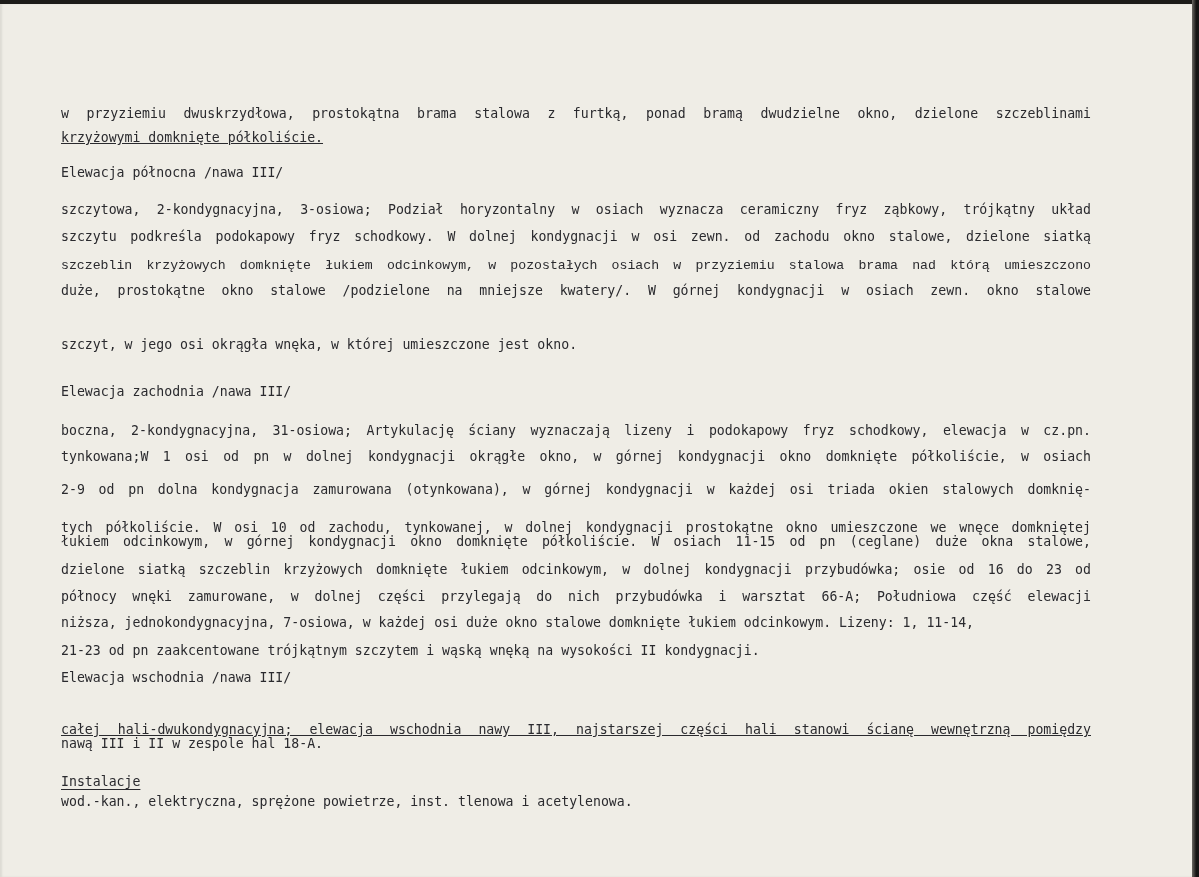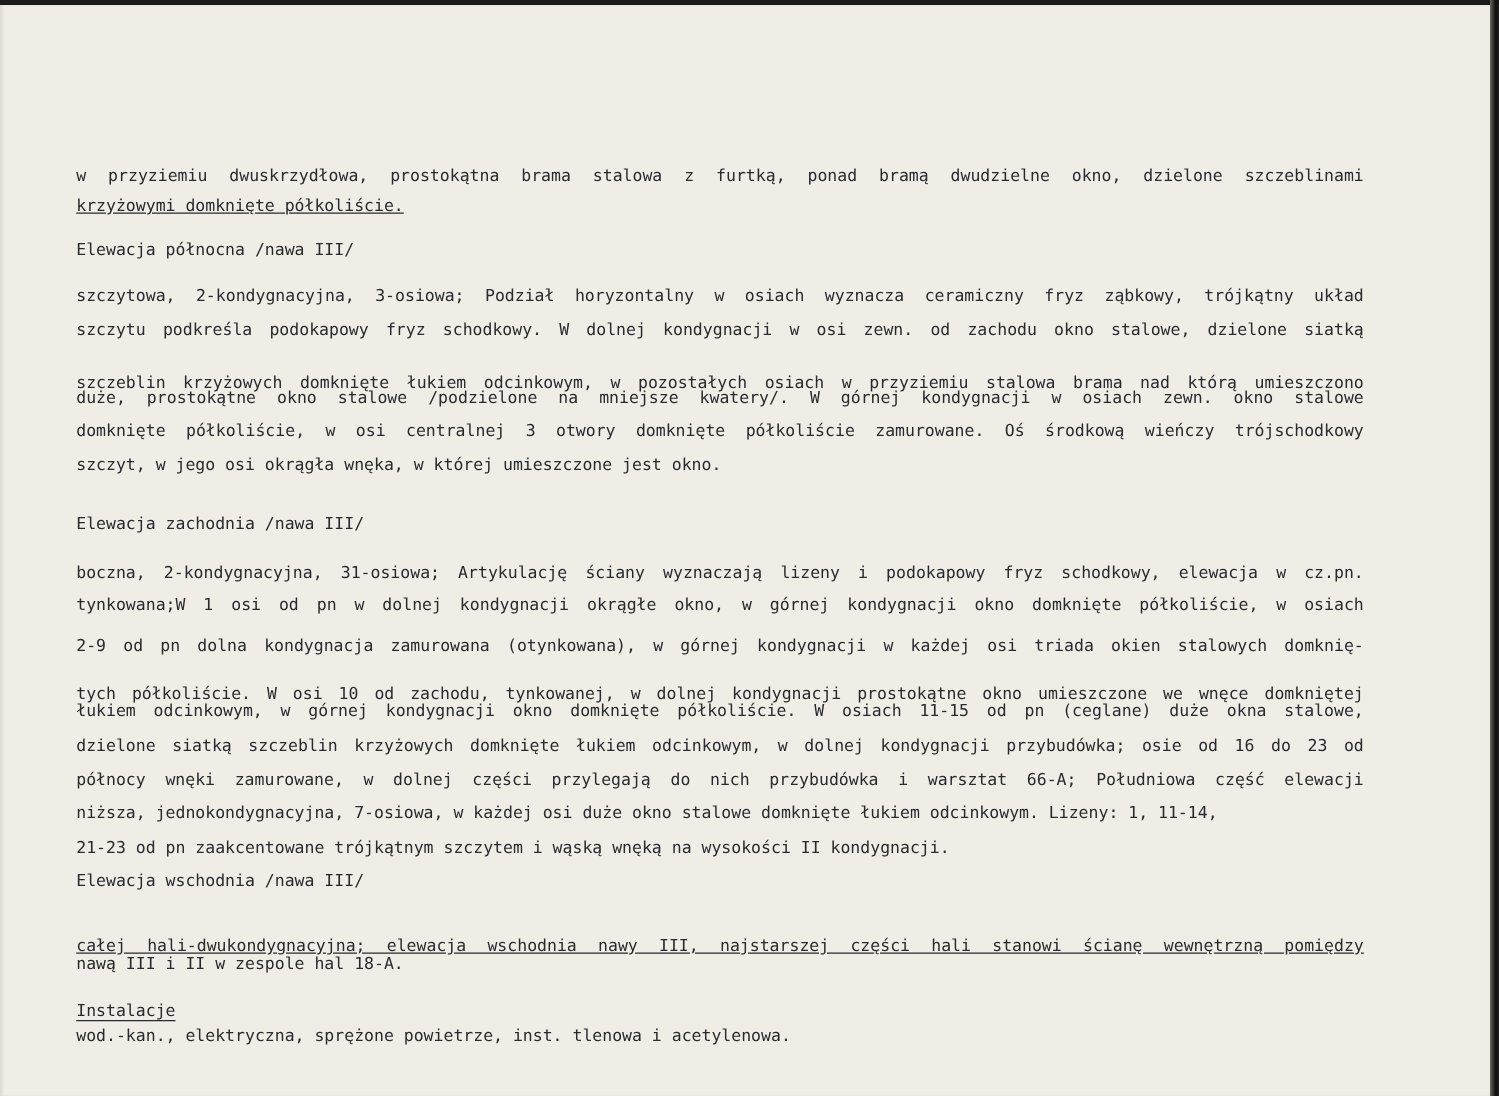--- a/index.html
+++ b/index.html
@@ -40,21 +40,20 @@
     }
     .line {
       position: absolute;
       left: 61px;
       font-family: "DejaVu Sans Mono", "Liberation Mono", monospace;
       font-size: 13.2px;
       color: #2a2a2e;
       white-space: pre;
       letter-spacing: 0px;
       line-height: 16px;
-      margin-top: 28px;
     }
     .justify {
       width: 1030px;
       text-align: justify;
       text-align-last: justify;
       white-space: normal;
     }
     .heading-underline {
       text-decoration: underline;
       text-underline-offset: 3px;
@@ -63,23 +62,22 @@
 </head>
 <body>
 
 <div class="top-edge"></div>
 <div class="page" id="page">
     <div class="line justify" style="top: 102px;">w przyziemiu dwuskrzydłowa, prostokątna brama stalowa z furtką, ponad bramą dwudzielne okno, dzielone szczeblinami</div>
     <div class="line" style="top: 126px; text-decoration: underline;">krzyżowymi domknięte półkoliście.</div>
     <div class="line" style="top: 161px;">Elewacja północna /nawa III/</div>
     <div class="line justify" style="top: 198px;">szczytowa, 2-kondygnacyjna, 3-osiowa; Podział horyzontalny w osiach wyznacza ceramiczny fryz ząbkowy, trójkątny układ</div>
     <div class="line justify" style="top: 225px;">szczytu podkreśla podokapowy fryz schodkowy. W dolnej kondygnacji w osi zewn. od zachodu okno stalowe, dzielone siatką</div>
-    <div class="line justify" style="top: 267px;">szczeblin krzyżowych domknięte łukiem odcinkowym, w pozostałych osiach w przyziemiu stalowa brama nad którą umieszczono</div>
+    <div class="line justify" style="top: 254px; font-family: Liberation Mono, monospace;">szczeblin krzyżowych domknięte łukiem odcinkowym, w pozostałych osiach w przyziemiu stalowa brama nad którą umieszczono</div>
     <div class="line justify" style="top: 279px;">duże, prostokątne okno stalowe /podzielone na mniejsze kwatery/. W górnej kondygnacji w osiach zewn. okno stalowe</div>
-    <div class="line justify" style="top: 306px;">domknięte półkoliście, w osi centralnej 3 otwory domknięte półkoliście zamurowane. Oś środkową wieńczy trójschodkowy</div>
     <div class="line" style="top: 333px;">szczyt, w jego osi okrągła wnęka, w której umieszczone jest okno.</div>
     <div class="line" style="top: 380px;">Elewacja zachodnia /nawa III/</div>
     <div class="line justify" style="top: 419px;">boczna, 2-kondygnacyjna, 31-osiowa; Artykulację ściany wyznaczają lizeny i podokapowy fryz  schodkowy, elewacja w cz.pn.</div>
     <div class="line justify" style="top: 445px;">tynkowana;W 1 osi od pn w dolnej kondygnacji okrągłe okno, w górnej kondygnacji okno domknięte półkoliście, w osiach</div>
     <div class="line justify" style="top: 478px;">2-9 od pn dolna kondygnacja zamurowana (otynkowana), w górnej kondygnacji w każdej osi triada okien stalowych domknię-</div>
     <div class="line justify" style="top: 516px;">tych półkoliście. W osi 10 od zachodu, tynkowanej, w dolnej kondygnacji prostokątne okno umieszczone we wnęce domkniętej</div>
     <div class="line justify" style="top: 530px;">łukiem odcinkowym, w górnej kondygnacji okno domknięte półkoliście. W osiach 11-15 od pn (ceglane) duże okna stalowe,</div>
     <div class="line justify" style="top: 558px;">dzielone siatką szczeblin krzyżowych domknięte łukiem odcinkowym, w dolnej kondygnacji przybudówka; osie od 16 do 23 od</div>
     <div class="line justify" style="top: 585px;">północy wnęki zamurowane, w dolnej części przylegają do nich przybudówka i warsztat 66-A; Południowa część elewacji</div>
     <div class="line" style="top: 611px;">niższa, jednokondygnacyjna, 7-osiowa, w każdej osi duże okno stalowe domknięte łukiem odcinkowym. Lizeny: 1, 11-14,</div>

